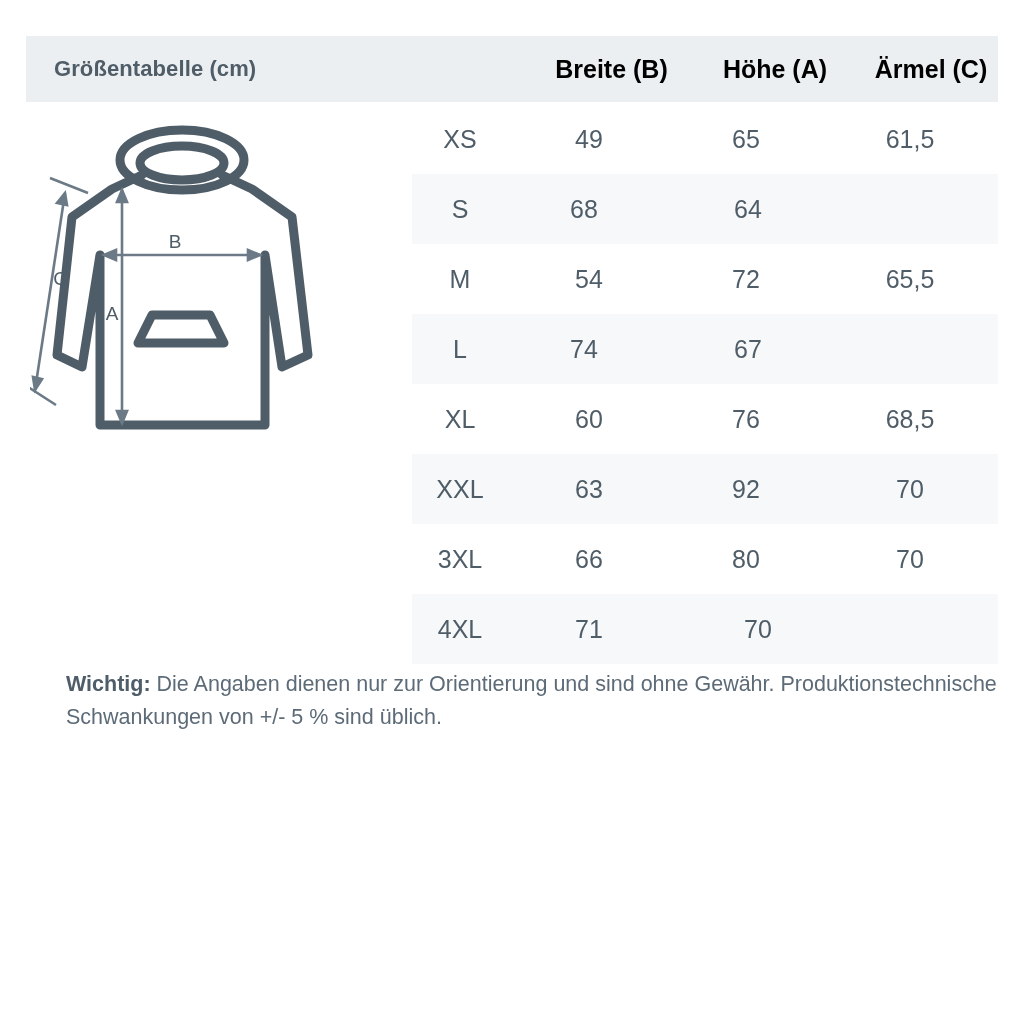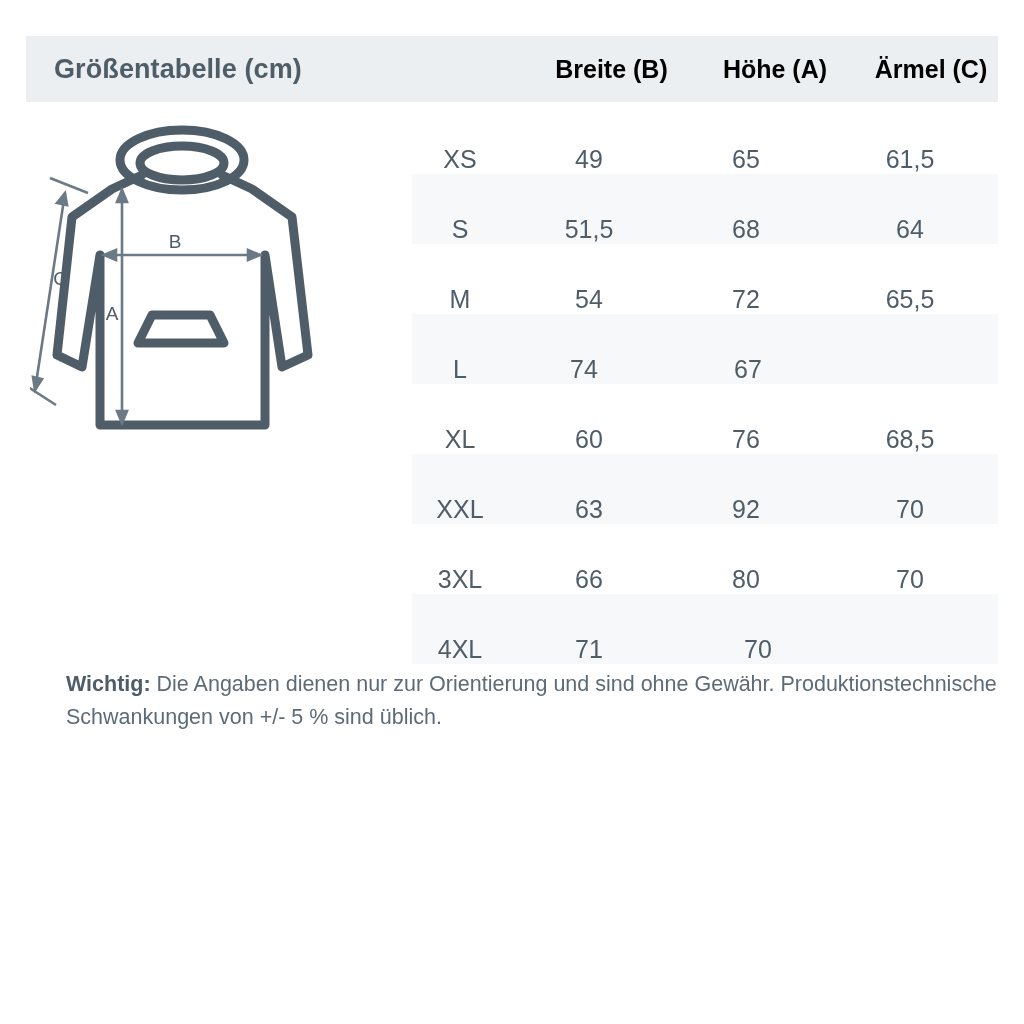--- a/index.html
+++ b/index.html
@@ -27,21 +27,21 @@
     left: 26px;
     top: 36px;
     width: 972px;
     height: 66px;
     background: #eceff1;
     display: flex;
     align-items: center;
     box-sizing: border-box;
   }
   .header-title {
-    font-size: 27px;
+    font-size: 22px;
     font-weight: bold;
     color: #4f5d68;
     padding-left: 28px;
     flex: 0 0 470px;
     letter-spacing: 0.1px;
   }
   .header-cols {
     flex: 1;
     display: flex;
     align-items: center;
@@ -58,21 +58,21 @@
 
   
   .table {
     position: absolute;
     left: 412px;
     top: 104px;
     width: 586px;
   }
   .row {
     display: flex;
-    align-items: flex-end;
+    align-items: center;
     height: 70px;
     font-size: 25px;
     color: #4f5d68;
   }
   .row.alt { background: #f6f8f9; }
   .cell {
     text-align: center;
   }
   .c-size  { flex: 0 0 96px; }
   .c-b     { flex: 0 0 162px; }
@@ -160,21 +160,20 @@
 
     <div class="row">
       <div class="cell c-size">XS</div>
       <div class="cell c-b">49</div>
       <div class="cell c-a">65</div>
       <div class="cell c-c">61,5</div>
     </div>
 
     <div class="row alt">
       <div class="cell c-size">S</div>
-      <div class="cell c-b">51,5</div>
       <div class="cell c-a">68</div>
       <div class="cell c-c">64</div>
     </div>
 
     <div class="row">
       <div class="cell c-size">M</div>
       <div class="cell c-b">54</div>
       <div class="cell c-a">72</div>
       <div class="cell c-c">65,5</div>
     </div>

